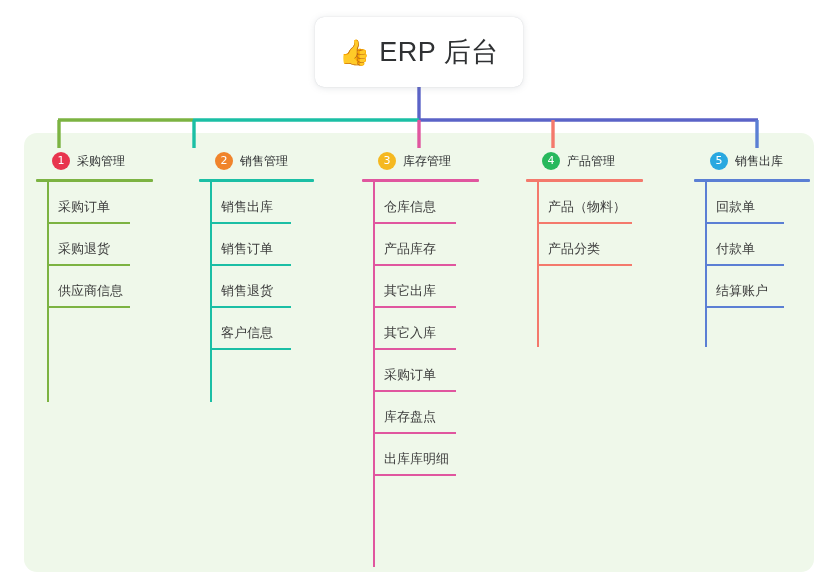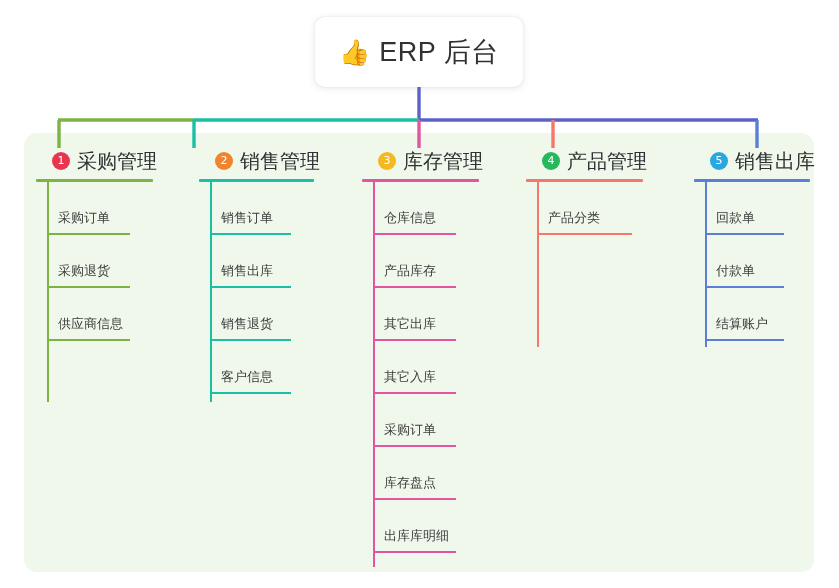--- a/index.html
+++ b/index.html
@@ -91,37 +91,37 @@
     height: 18px;
     border-radius: 50%;
     color: #ffffff;
     font-size: 11px;
     line-height: 18px;
     text-align: center;
     flex: 0 0 auto;
     font-family: "DejaVu Sans", sans-serif;
   }
   .col-title {
-    font-size: 20px;
+    font-size: 12px;
     color: #2f3133;
     white-space: nowrap;
   }
   .header-rule {
     height: 3px;
     border-radius: 1px;
     margin-top: 5px;
   }
 
   .items {
     position: relative;
     margin-top: 0;
   }
   .item {
     position: relative;
-    height: 53px;
+    height: 42px;
   }
   .item-label {
     position: absolute;
     left: 22px;
     bottom: 8px;
     font-size: 13px;
     color: #3d3d3d;
     white-space: nowrap;
   }
   .item-rule {
@@ -189,25 +189,25 @@
       </div>
       <div class="column" style="left: 199px; top: 148px;">
         <div class="col-header">
           <span class="badge" style="background: rgb(240, 132, 44);">2</span>
           <span class="col-title">销售管理</span>
         </div>
         <div class="header-rule" style="background: rgb(27, 191, 165); width: 115px;"></div>
         <div class="items">
           <div class="spine" style="background: rgb(27, 191, 165); height: 220px;"></div>
           <div class="item">
+            <span class="item-label">销售出库</span>
+            <div class="item-rule" style="background: rgb(27, 191, 165); width: 80px;"></div>
+          </div>
+          <div class="item">
             <span class="item-label">销售订单</span>
-            <div class="item-rule" style="background: rgb(27, 191, 165); width: 80px;"></div>
-          </div>
-          <div class="item">
-            <span class="item-label">销售出库</span>
             <div class="item-rule" style="background: rgb(27, 191, 165); width: 80px;"></div>
           </div>
           <div class="item">
             <span class="item-label">销售退货</span>
             <div class="item-rule" style="background: rgb(27, 191, 165); width: 80px;"></div>
           </div>
           <div class="item">
             <span class="item-label">客户信息</span>
             <div class="item-rule" style="background: rgb(27, 191, 165); width: 80px;"></div>
           </div>
@@ -253,20 +253,24 @@
       </div>
       <div class="column" style="left: 526px; top: 148px;">
         <div class="col-header">
           <span class="badge" style="background: rgb(39, 184, 92);">4</span>
           <span class="col-title">产品管理</span>
         </div>
         <div class="header-rule" style="background: rgb(244, 121, 108); width: 117px;"></div>
         <div class="items">
           <div class="spine" style="background: rgb(244, 121, 108); height: 165px;"></div>
           <div class="item">
+            <span class="item-label">产品（物料）</span>
+            <div class="item-rule" style="background: rgb(244, 121, 108); width: 94px;"></div>
+          </div>
+          <div class="item">
             <span class="item-label">产品分类</span>
             <div class="item-rule" style="background: rgb(244, 121, 108); width: 94px;"></div>
           </div>
         </div>
       </div>
       <div class="column" style="left: 694px; top: 148px;">
         <div class="col-header">
           <span class="badge" style="background: rgb(41, 168, 224);">5</span>
           <span class="col-title">销售出库</span>
         </div>

